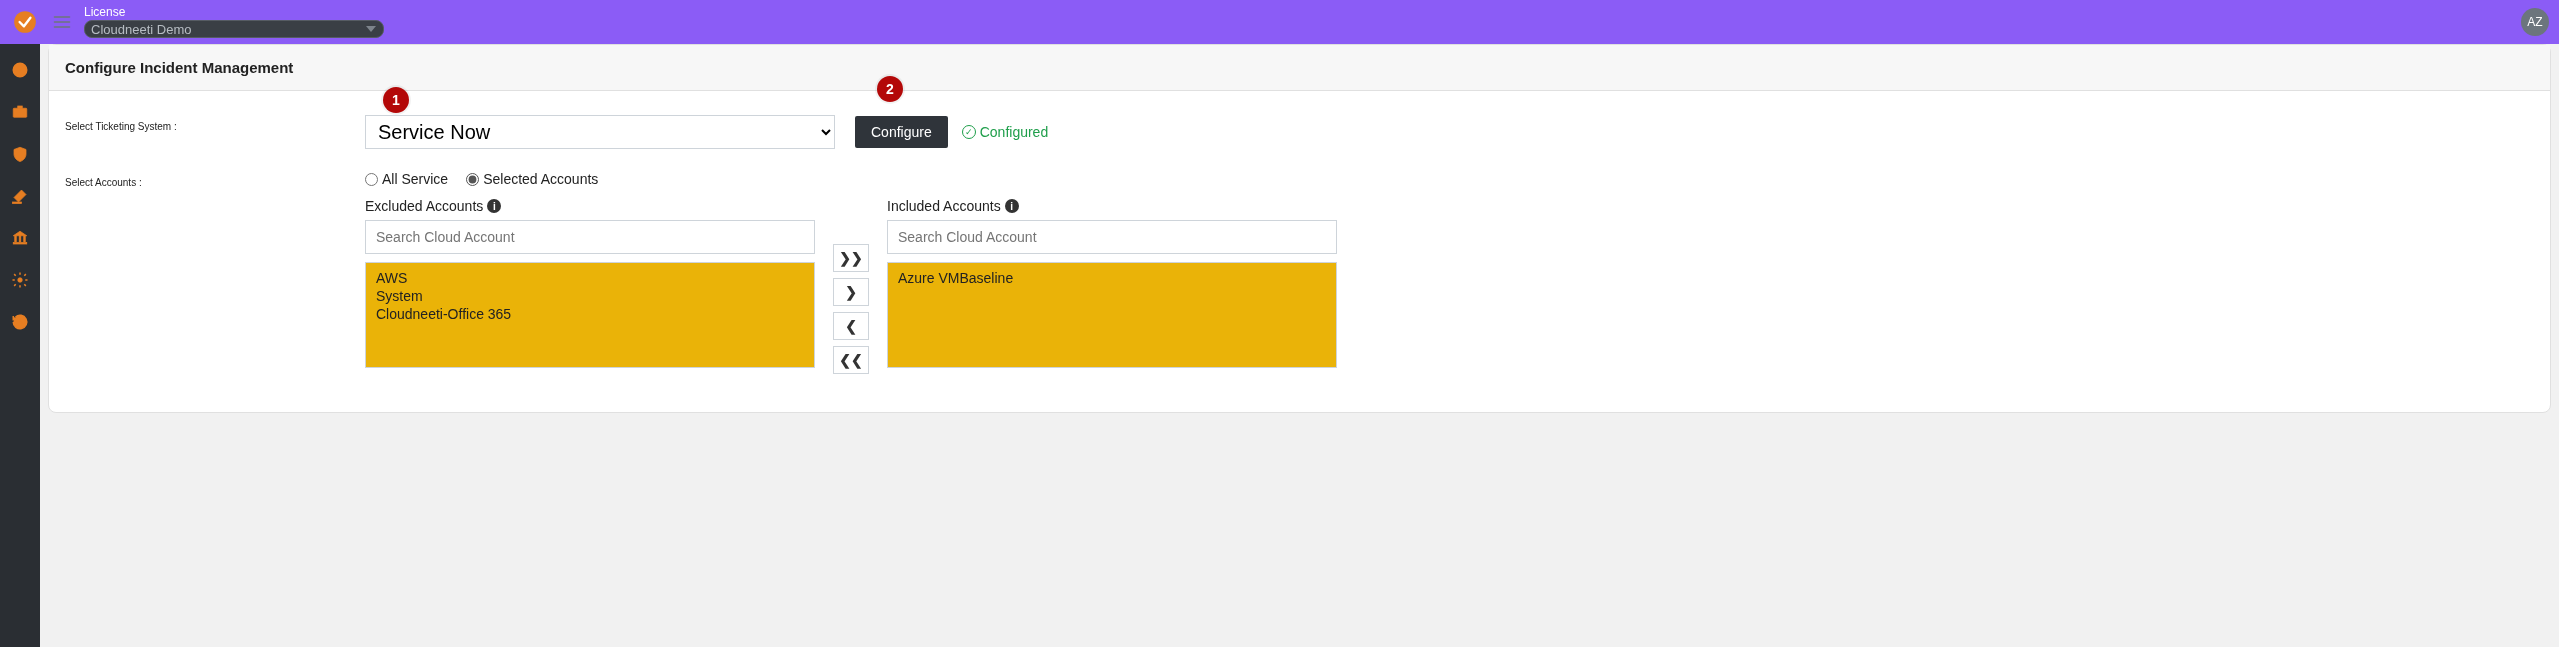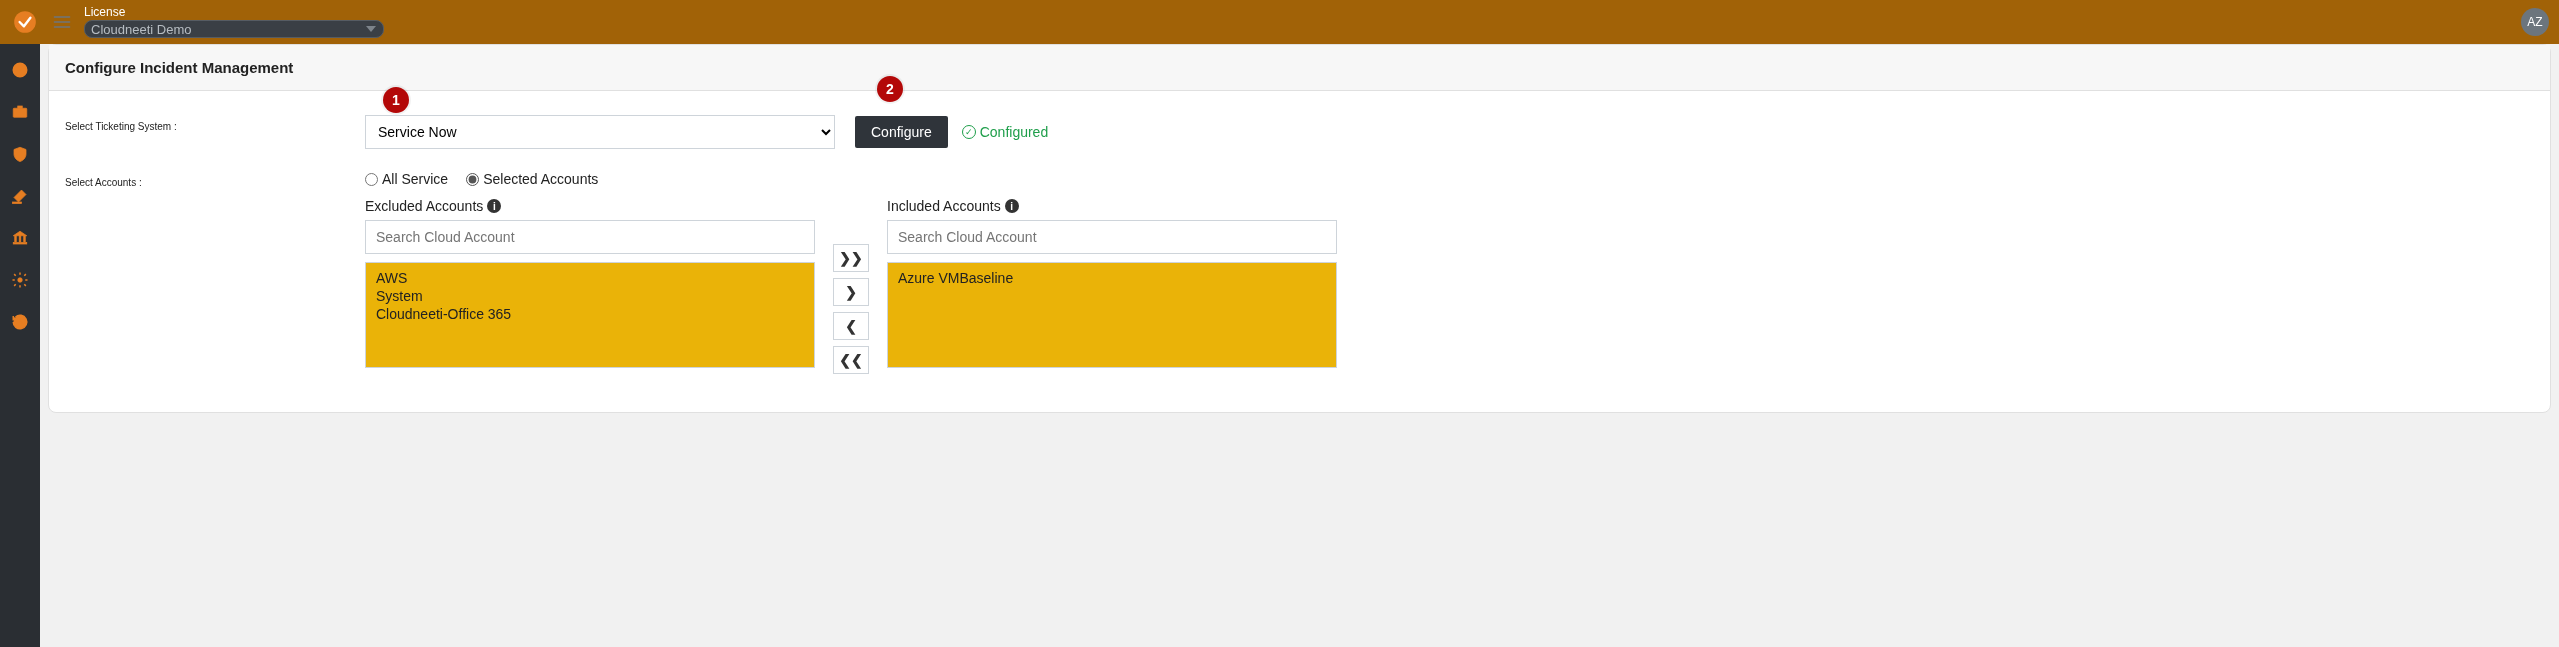--- a/index.html
+++ b/index.html
@@ -1,20 +1,20 @@
 <!DOCTYPE html>
 <html><head>
 <meta charset="utf-8">
 <style>
   * { box-sizing: border-box; margin: 0; padding: 0; }
   html, body { height: 100%; font-family: "Segoe UI", Arial, sans-serif; font-size: 14px; color: #222; background:#fff; }
   body { display:flex; flex-direction:column; }
 
   
-  .topbar { height:44px; background:#a16207; color:#fff; display:flex; align-items:center; padding:0 10px; gap:12px; position:relative; }
+  .topbar { height:44px; background:#8b5cf6; color:#fff; display:flex; align-items:center; padding:0 10px; gap:12px; position:relative; }
   .logo-wrap { width:30px; height:30px; display:flex; align-items:center; justify-content:center; }
   .hamburger { width:20px; display:inline-flex; align-items:center; justify-content:center; cursor:pointer; }
   .hamburger svg { stroke:#6e757c; }
   .license-block { display:flex; flex-direction:column; gap:2px; }
   .license-label { font-size:12px; color:#fff; line-height:1; }
   .license-select {
     width:300px; height:18px; background:#3a3f45; border:1px solid #565c63; color:#b7bdc3;
     font-size:13px; padding:0 6px; border-radius:8px; appearance:none; position:relative;
   }
   .license-select-wrap { position:relative; }
@@ -44,21 +44,21 @@
     display:flex; align-items:center; justify-content:center; position:absolute; font-size:14px;
     box-shadow:0 0 0 2px rgba(0,0,0,0.05);
   }
 
   
   .form-row { display:flex; align-items:flex-start; margin-bottom:22px; }
   .form-label { width:300px; text-align:left; padding-right:14px; padding-top:6px; font-size:10px; color:#222; }
   .form-control-area { flex:1; display:flex; align-items:center; gap:20px; flex-wrap:wrap; position:relative; }
 
   select.main-select {
-    width:470px; height:34px; border:1px solid #ced4da; background:#fff; font-size:14px; padding:4px 8px;
+    width:470px; height:34px; border:1px solid #ced4da; background:#fff; font-size:20px; padding:4px 8px;
   }
   .btn {
     background:#2f343a; color:#fff; border:none; padding:8px 16px; font-size:14px; cursor:pointer; border-radius:2px;
   }
   .configured-tag { color:#1e9e4a; font-size:14px; display:inline-flex; align-items:center; gap:4px; }
   .configured-tag .check { width:14px; height:14px; border-radius:50%; border:1.5px solid #1e9e4a; display:inline-flex; align-items:center; justify-content:center; font-size:9px; color:#1e9e4a; }
 
   .radio-group { display:flex; gap:18px; align-items:center; }
   .radio-item { display:inline-flex; align-items:center; gap:4px; font-size:14px; }
   .radio-item input { accent-color:#555; }

